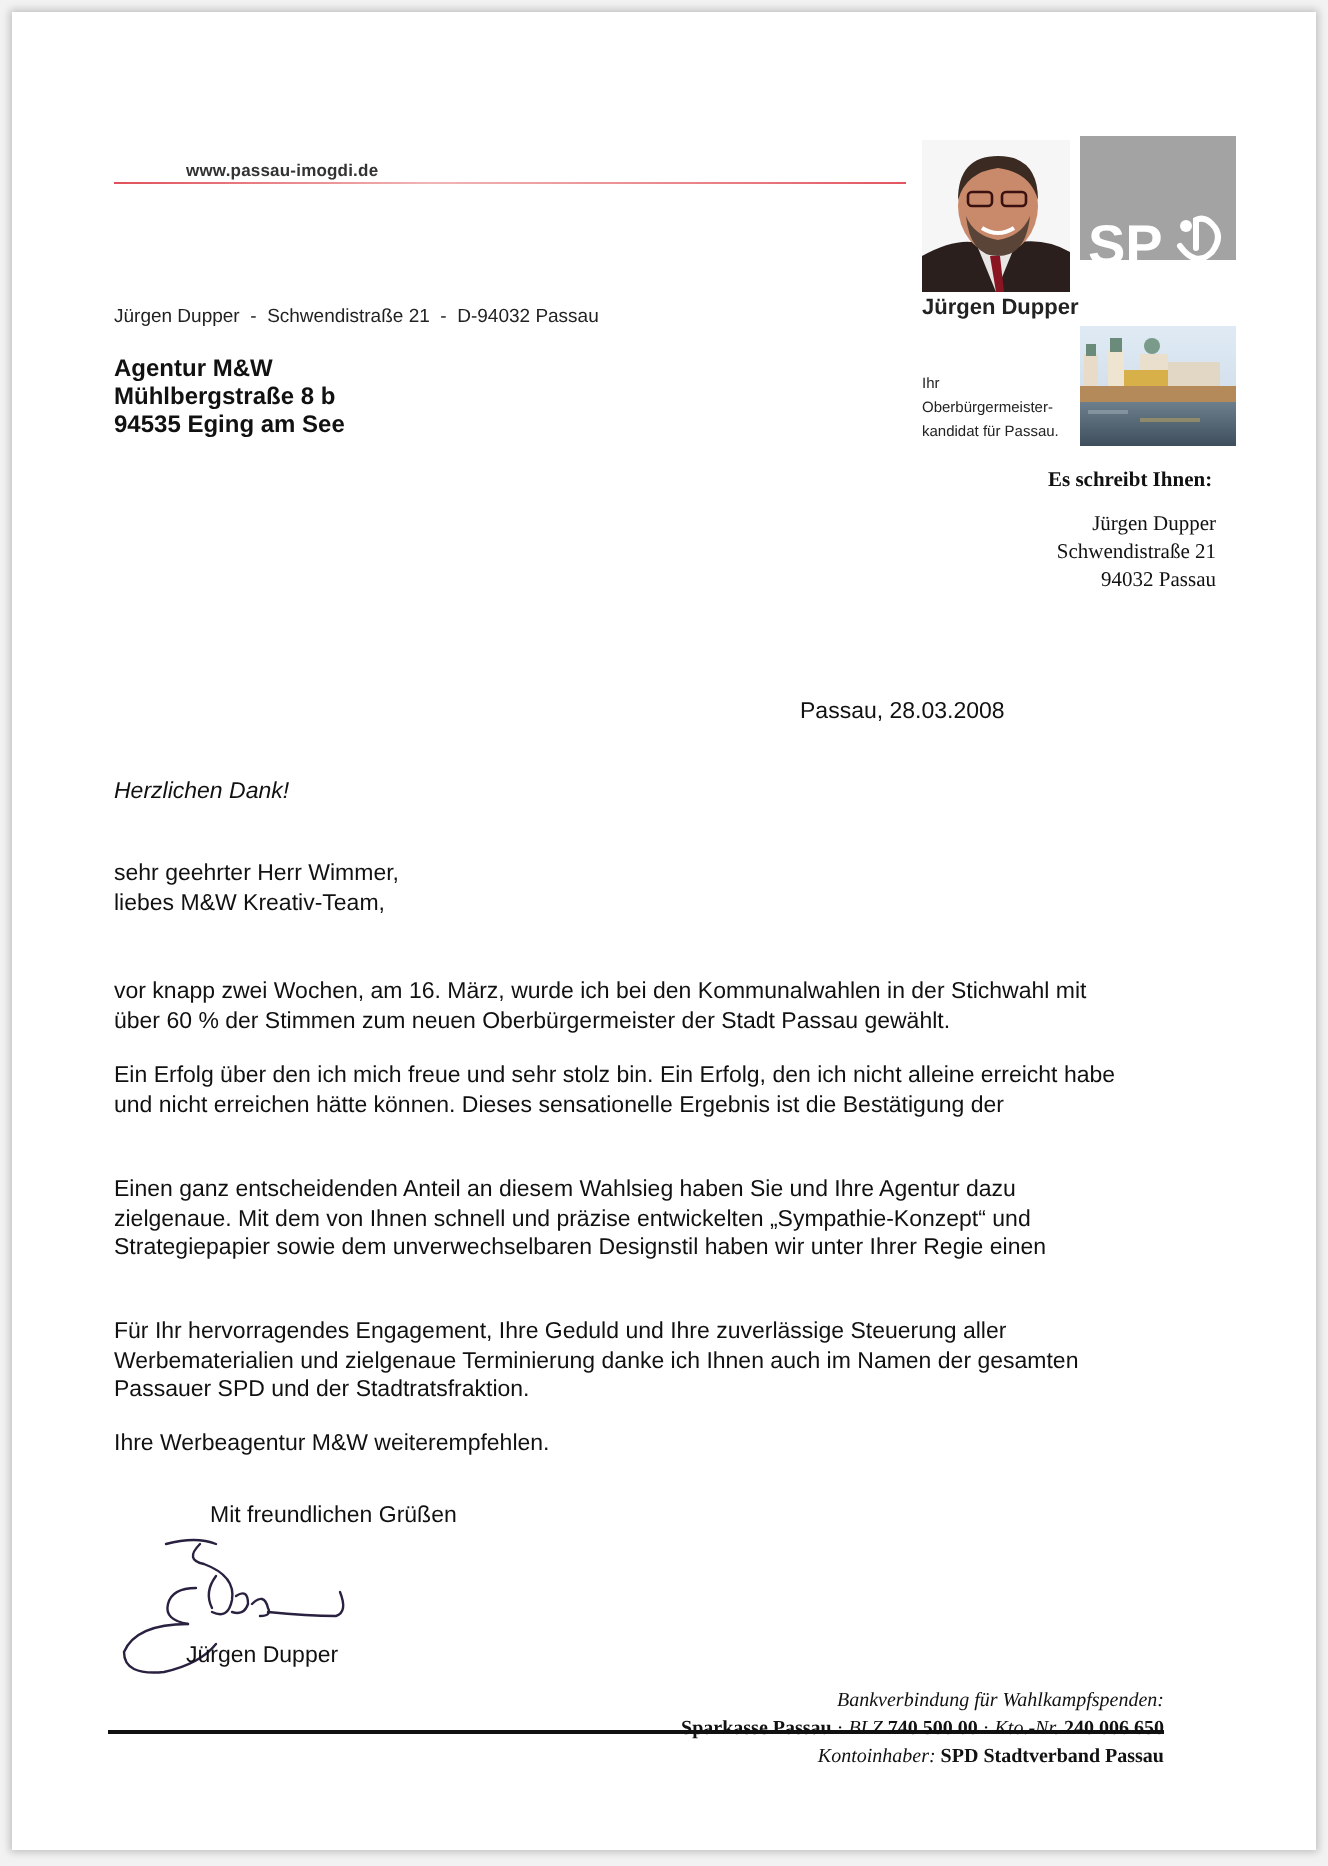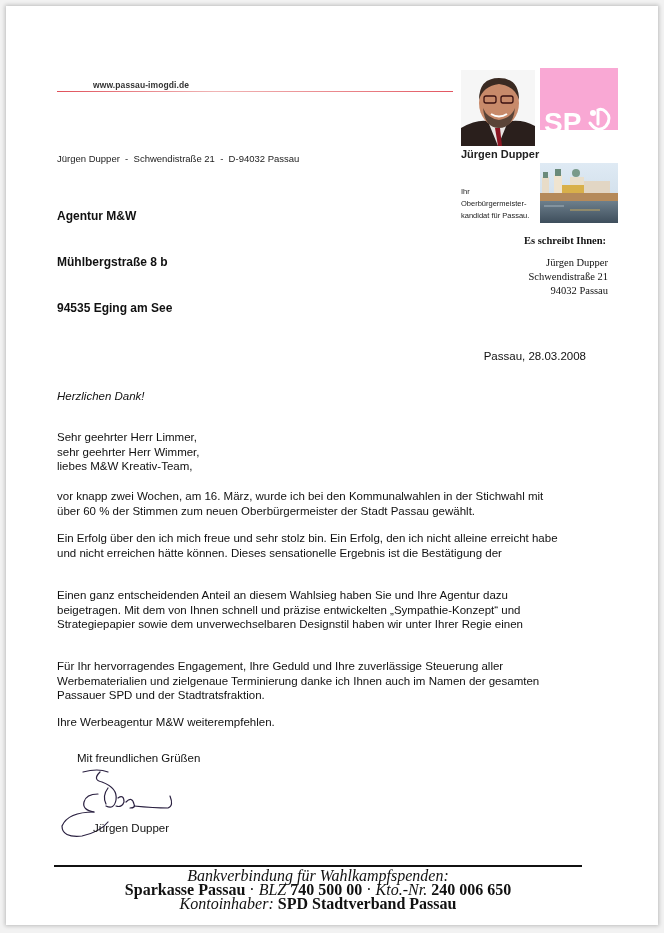--- a/index.html
+++ b/index.html
@@ -12,47 +12,47 @@
     position: absolute; left: 6px; top: 6px; width: 652px; height: 919px;
     background: #fff;
     box-shadow: 0 0 4px 1px rgba(0,0,0,0.22);
   }
   .abs { position: absolute; }
   .url { left: 57px; top: 80px; font-size: 8.5px; font-weight: bold; color: #333; letter-spacing: 0.1px; margin-left: 36px; }
   .url-line { left: 57px; top: 91px; width: 396px; height: 1px;
     background: linear-gradient(to right, #e0505a, #f0b5b5 40%, #e87a80 80%, #e25560); }
   .sender-line { left: 57px; top: 153px; font-size: 9.5px; color: #222; white-space: pre; }
   .recipient { left: 57px; top: 177px; font-size: 12px; font-weight: bold; line-height: 14px; }
-  .recipient div { white-space: nowrap; margin-top: 32px; }
+  .recipient div { white-space: nowrap; }
 
   .photo { left: 461px; top: 70px; width: 74px; height: 76px; overflow: hidden; background: #f4f4f4; }
   .cand-name { left: 461px; top: 148px; font-size: 11px; font-weight: bold; color: #222; }
   .cand-sub { left: 461px; top: 186px; font-size: 7.5px; line-height: 12px; color: #222; }
-  .spd { left: 540px; top: 68px; width: 78px; height: 62px; background: #f9a8d4; }
+  .spd { left: 540px; top: 68px; width: 78px; height: 62px; background: #a3a3a3; }
   .city { left: 540px; top: 163px; width: 78px; height: 60px; overflow: hidden; }
 
   .writer-head { left: 524px; top: 235px; font-family: "Liberation Serif", serif; font-weight: bold; font-size: 10.5px; color: #111; }
   .writer { left: 480px; top: 256px; width: 128px; text-align: right; font-family: "Liberation Serif", serif; font-size: 10.5px; line-height: 14px; color: #111; }
 
-  .date { left: 400px; top: 350px; width: 186px; text-align: right; font-size: 11.5px; }
+  .date { left: 400px; top: 350px; width: 186px; text-align: left; font-size: 11.5px; }
   .subject { left: 57px; top: 390px; font-size: 11.5px; font-style: italic; }
   .body-text { left: 57px; width: 540px; font-size: 11.5px; line-height: 14.5px; }
   .body-text div { white-space: nowrap; }
   .salutation { top: 430px; }
   .p1 { top: 489px; }
   .p2 { top: 531px; }
   .p3 { top: 588px; }
   .p4 { top: 659px; }
   .p5 { top: 715px; }
-  .closing { left: 53px; top: 752px; font-size: 11.5px; padding-left: 24px; }
+  .closing { left: 81px; top: 752px; font-size: 11.5px; padding-left: 24px; }
   .signature { left: 58px; top: 766px; width: 140px; height: 75px; }
   .sig-name { left: 93px; top: 822px; font-size: 11.5px; }
 
   .foot-line { left: 54px; top: 865px; width: 528px; height: 2px; background: #111; }
-  .footer { left: 54px; top: 869px; width: 528px; text-align: center; font-family: "Liberation Serif", serif; font-size: 16px; line-height: 14px; color: #111; }
+  .footer { left: 54px; top: 844px; width: 528px; text-align: right; font-family: "Liberation Serif", serif; font-size: 10px; line-height: 14px; color: #111; }
   .footer .it { font-style: italic; font-weight: normal; }
   .footer .b { font-weight: bold; }
 </style>
 </head>
 <body>
 
 <div class="sheet"></div>
 
 <div class="abs url">www.passau-imogdi.de</div>
 <div class="abs url-line"></div>
@@ -126,36 +126,35 @@
 <div class="abs writer">
   <div>Jürgen Dupper</div>
   <div>Schwendistraße 21</div>
   <div>94032 Passau</div>
 </div>
 
 <div class="abs date">Passau, 28.03.2008</div>
 <div class="abs subject">Herzlichen Dank!</div>
 
 <div class="abs body-text salutation">
-  <div>Sehr geehrter Herr Limmer,</div>
   <div>sehr geehrter Herr Wimmer,</div>
   <div>liebes M&amp;W Kreativ-Team,</div>
 </div>
 
 <div class="abs body-text p1">
   <div>vor knapp zwei Wochen, am 16. März, wurde ich bei den Kommunalwahlen in der Stichwahl mit</div>
   <div>über 60 % der Stimmen zum neuen Oberbürgermeister der Stadt Passau gewählt.</div>
 </div>
 <div class="abs body-text p2">
   <div>Ein Erfolg über den ich mich freue und sehr stolz bin. Ein Erfolg, den ich nicht alleine erreicht habe</div>
   <div>und nicht erreichen hätte können. Dieses sensationelle Ergebnis ist die Bestätigung der</div>
 </div>
 <div class="abs body-text p3">
   <div>Einen ganz entscheidenden Anteil an diesem Wahlsieg haben Sie und Ihre Agentur dazu</div>
-  <div>beigetragen. Mit dem von Ihnen schnell und präzise entwickelten „Sympathie-Konzept“ und</div>
+  <div>zielgenaue. Mit dem von Ihnen schnell und präzise entwickelten „Sympathie-Konzept“ und</div>
   <div>Strategiepapier sowie dem unverwechselbaren Designstil haben wir unter Ihrer Regie einen</div>
 </div>
 <div class="abs body-text p4">
   <div>Für Ihr hervorragendes Engagement, Ihre Geduld und Ihre zuverlässige Steuerung aller</div>
   <div>Werbematerialien und zielgenaue Terminierung danke ich Ihnen auch im Namen der gesamten</div>
   <div>Passauer SPD und der Stadtratsfraktion.</div>
 </div>
 <div class="abs body-text p5">
   <div>Ihre Werbeagentur M&amp;W weiterempfehlen.</div>
 </div>

